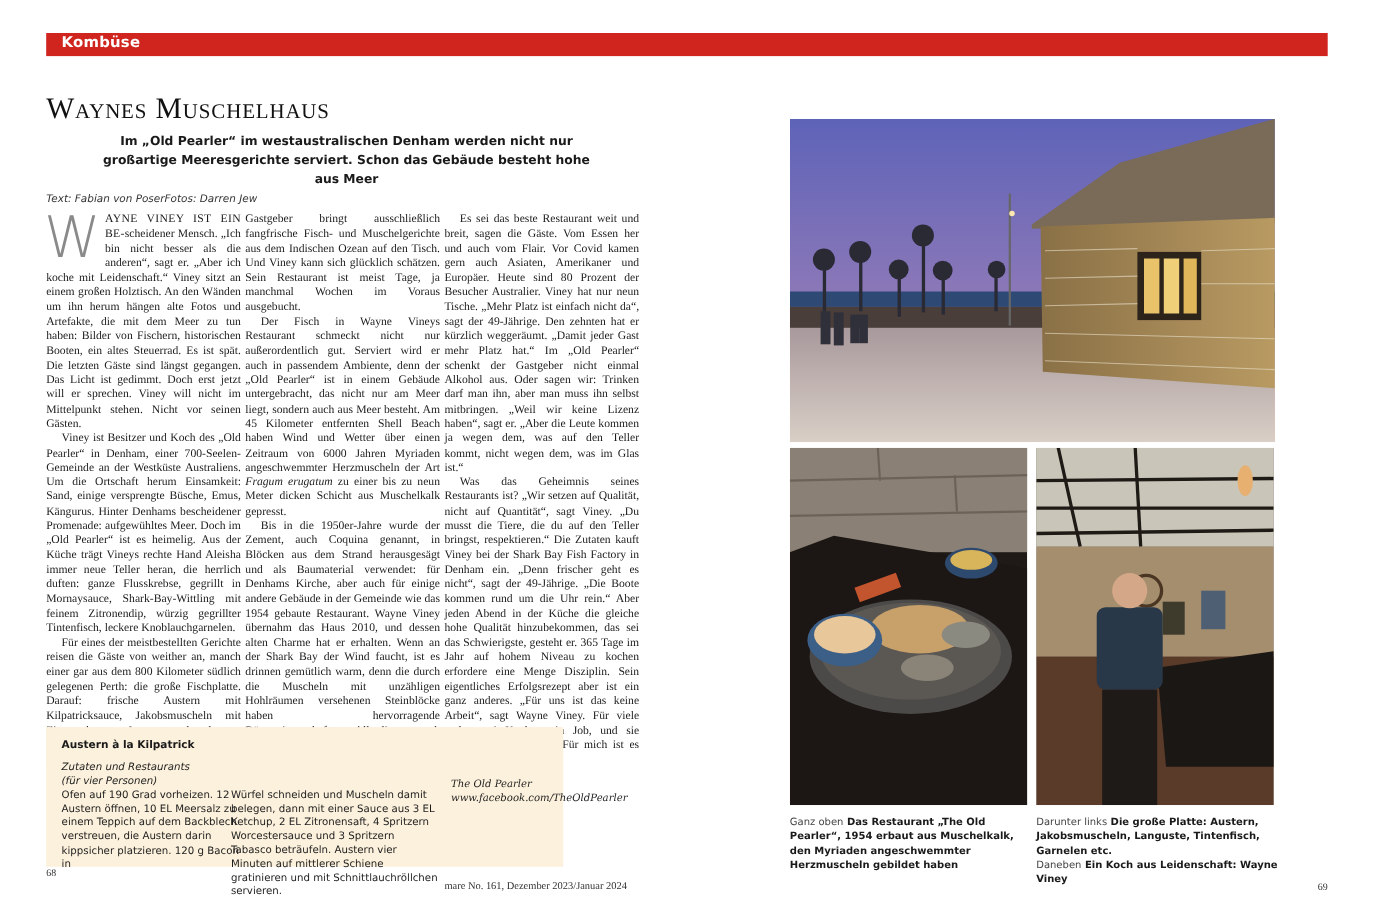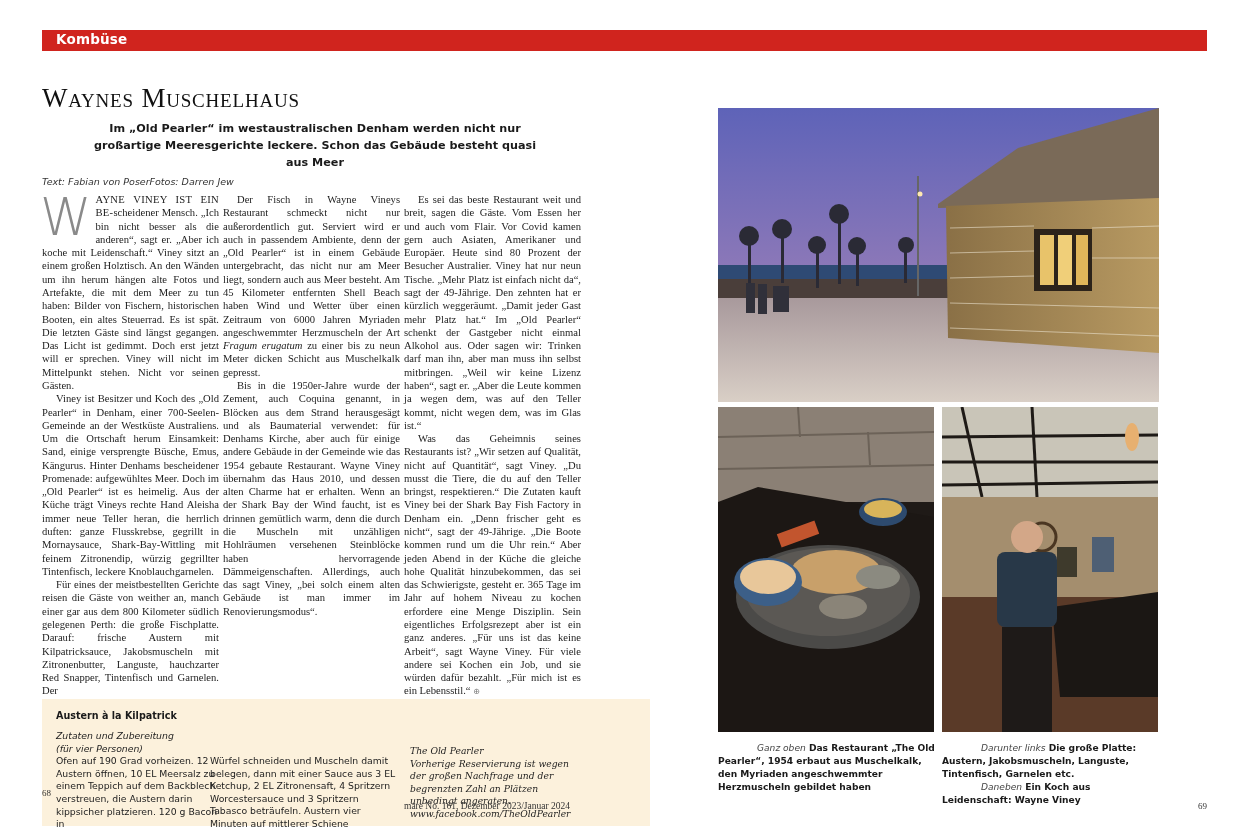--- a/index.html
+++ b/index.html
@@ -14,77 +14,77 @@
   .byline span + span { }
 
   .col { top:193px; width:177px; font-family:"Liberation Serif", serif; font-size:10.6px; line-height:13.28px; text-align:justify; hyphens:manual; color:#1c1c1c; }
   .col p { margin:0; text-indent:14px; }
   .col p.first { text-indent:0; }
   .col p.cont { text-indent:0; }
   .dropcap { float:left; font-family:"DejaVu Sans", sans-serif; font-weight:200; font-size:52px; line-height:40px; color:#8a8a8a; margin:4px 4px 0 -2px; }
   .sc { font-variant:small-caps; letter-spacing:0.3px; }
   .end-mark { font-size:8px; color:#777; }
 
-  .recipe-box { left:42px; top:661px; width:608px; height:127px; background:#fcf1dc;margin-top:38px; }
+  .recipe-box { left:42px; top:661px; width:470px; height:127px; background:#fcf1dc; }
   .recipe-title { position:absolute; left:14px; top:11px; font-family:"DejaVu Sans", sans-serif; font-weight:bold; font-size:9.6px; color:#1a1a1a; }
   .recipe-col { position:absolute; top:31px; font-family:"DejaVu Sans", sans-serif; font-size:9.3px; line-height:12.6px; color:#1d1d1d; }
   .recipe-col .it { font-style:italic; }
   .recipe-info { position:absolute; top:46px; left:368px; width:165px; font-family:"DejaVu Serif", serif; font-style:italic; font-size:9.2px; line-height:12.6px; color:#1d1d1d; }
 
   .footer-left { left:42px; top:788px; font-family:"Liberation Serif", serif; font-size:9px; color:#333; }
   .footer-mid { left:404px; top:801px; font-family:"Liberation Serif", serif; font-size:9.5px; color:#333; }
   .footer-right { left:1198px; top:801px; font-family:Liberation Serif, serif; font-size:9px; color:#333; }
 
   .photo { overflow:hidden; }
   .photo svg { display:block; }
   .caption { top:742px; font-family:"DejaVu Sans", sans-serif; font-size:9.1px; line-height:13px; font-weight:bold; color:#1a1a1a; }
-  .caption .lead { font-style:italic; font-weight:normal; color:#444;margin-left:39px; }
+  .caption .lead { font-weight:normal; color:#444; }
 </style>
 </head>
 <body>
 
 <div class="abs section-bar">
   <span>Kombüse</span>
 </div>
 
 <div class="abs title">Waynes Muschelhaus</div>
-<div class="abs subtitle">Im „Old Pearler“ im westaustralischen Denham werden nicht nur großartige Meeresgerichte leckere. Schon das Gebäude besteht quasi aus Meer</div>
+<div class="abs subtitle">Im „Old Pearler“ im westaustralischen Denham werden nicht nur großartige Meeresgerichte serviert. Schon das Gebäude besteht hohe aus Meer</div>
 <div class="abs byline">
   <span>Text: Fabian von Poser</span><span>Fotos: Darren Jew</span>
 </div>
 
 <div class="abs col" style="left:42px;">
   <p class="first"><span class="dropcap">W</span><span class="sc">AYNE VINEY IST EIN BE-</span><span>scheidener Mensch. „Ich bin nicht besser als die anderen“, sagt er. „Aber ich koche mit Leidenschaft.“ Viney sitzt an einem großen Holztisch. An den Wänden um ihn herum hängen alte Fotos und Artefakte, die mit dem Meer zu tun haben: Bilder von Fischern, historischen Booten, ein altes Steuerrad. Es ist spät. Die letzten Gäste sind längst gegangen. Das Licht ist gedimmt. Doch erst jetzt will er sprechen. Viney will nicht im Mittelpunkt stehen. Nicht vor seinen Gästen.</span></p>
   <p>Viney ist Besitzer und Koch des „Old Pearler“ in Denham, einer 700-Seelen-Gemeinde an der Westküste Australiens. Um die Ortschaft herum Einsamkeit: Sand, einige versprengte Büsche, Emus, Kängurus. Hinter Denhams bescheidener Promenade: aufgewühltes Meer. Doch im „Old Pearler“ ist es heimelig. Aus der Küche trägt Vineys rechte Hand Aleisha immer neue Teller heran, die herrlich duften: ganze Flusskrebse, gegrillt in Mornaysauce, Shark-Bay-Wittling mit feinem Zitronendip, würzig gegrillter Tintenfisch, leckere Knoblauchgarnelen.</p>
   <p>Für eines der meistbestellten Gerichte reisen die Gäste von weither an, manch einer gar aus dem 800 Kilometer südlich gelegenen Perth: die große Fischplatte. Darauf: frische Austern mit Kilpatricksauce, Jakobsmuscheln mit Zitronenbutter, Languste, hauchzarter Red Snapper, Tintenfisch und Garnelen. Der</p>
 </div>
 
 <div class="abs col" style="left:223px;">
+  <p class="cont">Gastgeber bringt ausschließlich fangfrische Fisch- und Muschelgerichte aus dem Indischen Ozean auf den Tisch. Und Viney kann sich glücklich schätzen. Sein Restaurant ist meist Tage, ja manchmal Wochen im Voraus ausgebucht.</p>
   <p><span>Der Fisch in Wayne Vineys Restaurant schmeckt nicht nur außerordentlich gut. Serviert wird er auch in passendem Ambiente, denn der „Old Pearler“ ist in einem Gebäude untergebracht, das nicht nur am Meer liegt, sondern auch aus Meer besteht. Am 45 Kilometer entfernten Shell Beach haben Wind und Wetter über einen Zeitraum von 6000 Jahren Myriaden angeschwemmter Herzmuscheln der Art</span> <i>Fragum erugatum</i> <span>zu einer bis zu neun Meter dicken Schicht aus Muschelkalk gepresst.</span></p>
   <p>Bis in die 1950er-Jahre wurde der Zement, auch Coquina genannt, in Blöcken aus dem Strand herausgesägt und als Baumaterial verwendet: für Denhams Kirche, aber auch für einige andere Gebäude in der Gemeinde wie das 1954 gebaute Restaurant. Wayne Viney übernahm das Haus 2010, und dessen alten Charme hat er erhalten. Wenn an der Shark Bay der Wind faucht, ist es drinnen gemütlich warm, denn die durch die Muscheln mit unzähligen Hohlräumen versehenen Steinblöcke haben hervorragende Dämmeigenschaften. Allerdings, auch das sagt Viney, „bei solch einem alten Gebäude ist man immer im Renovierungsmodus“.</p>
 </div>
 
 <div class="abs col" style="left:404px;">
   <p>Es sei das beste Restaurant weit und breit, sagen die Gäste. Vom Essen her und auch vom Flair. Vor Covid kamen gern auch Asiaten, Amerikaner und Europäer. Heute sind 80 Prozent der Besucher Australier. Viney hat nur neun Tische. „Mehr Platz ist einfach nicht da“, sagt der 49-Jährige. Den zehnten hat er kürzlich weggeräumt. „Damit jeder Gast mehr Platz hat.“ Im „Old Pearler“ schenkt der Gastgeber nicht einmal Alkohol aus. Oder sagen wir: Trinken darf man ihn, aber man muss ihn selbst mitbringen. „Weil wir keine Lizenz haben“, sagt er. „Aber die Leute kommen ja wegen dem, was auf den Teller kommt, nicht wegen dem, was im Glas ist.“</p>
   <p><span>Was das Geheimnis seines Restaurants ist? „Wir setzen auf Qualität, nicht auf Quantität“, sagt Viney. „Du musst die Tiere, die du auf den Teller bringst, respektieren.“ Die Zutaten kauft Viney bei der Shark Bay Fish Factory in Denham ein. „Denn frischer geht es nicht“, sagt der 49-Jährige. „Die Boote kommen rund um die Uhr rein.“ Aber jeden Abend in der Küche die gleiche hohe Qualität hinzubekommen, das sei das Schwierigste, gesteht er. 365 Tage im Jahr auf hohem Niveau zu kochen erfordere eine Menge Disziplin. Sein eigentliches Erfolgsrezept aber ist ein ganz anderes. „Für uns ist das keine Arbeit“, sagt Wayne Viney. Für viele andere sei Kochen ein Job, und sie würden dafür bezahlt. „Für mich ist es ein Lebensstil.“</span> <span class="end-mark">⊕</span></p>
 </div>
 
 <div class="abs recipe-box">
   <div class="recipe-title">Austern à la Kilpatrick</div>
   <div class="recipe-col" style="left:14px; width:170px;">
-    <div class="it">Zutaten und Zubereitung</div>
+    <div class="it">Zutaten und Restaurants</div>
     <div class="it">(für vier Personen)</div>
     <div>Ofen auf 190 Grad vorheizen. 12 Austern öffnen, 10 EL Meersalz zu einem Teppich auf dem Backblech verstreuen, die Austern darin kippsicher platzieren. 120 g Bacon in</div>
   </div>
   <div class="recipe-col" style="left:168px; top:56px; width:188px;">
     <div>Würfel schneiden und Muscheln damit belegen, dann mit einer Sauce aus 3 EL Ketchup, 2 EL Zitronensaft, 4 Spritzern Worcestersauce und 3 Spritzern Tabasco beträufeln. Austern vier Minuten auf mittlerer Schiene gratinieren und mit Schnittlauchröllchen servieren.</div>
   </div>
   <div class="recipe-info">
     <div>The Old Pearler</div>
-    <div>Vorherige Reservierung ist wegen der großen Nachfrage und der begrenzten Zahl an Plätzen unbedingt angeraten.</div>
     <div>www.facebook.com/TheOldPearler</div>
   </div>
 </div>
 
 <div class="abs footer-left">68</div>
 <div class="abs footer-mid">mare No. 161, Dezember 2023/Januar 2024</div>
 <div class="abs footer-right">69</div>
 
 <div class="abs photo" style="left:718px; top:108px; width:441px; height:294px;">
   <svg width="441" height="294" viewBox="0 0 441 294">

